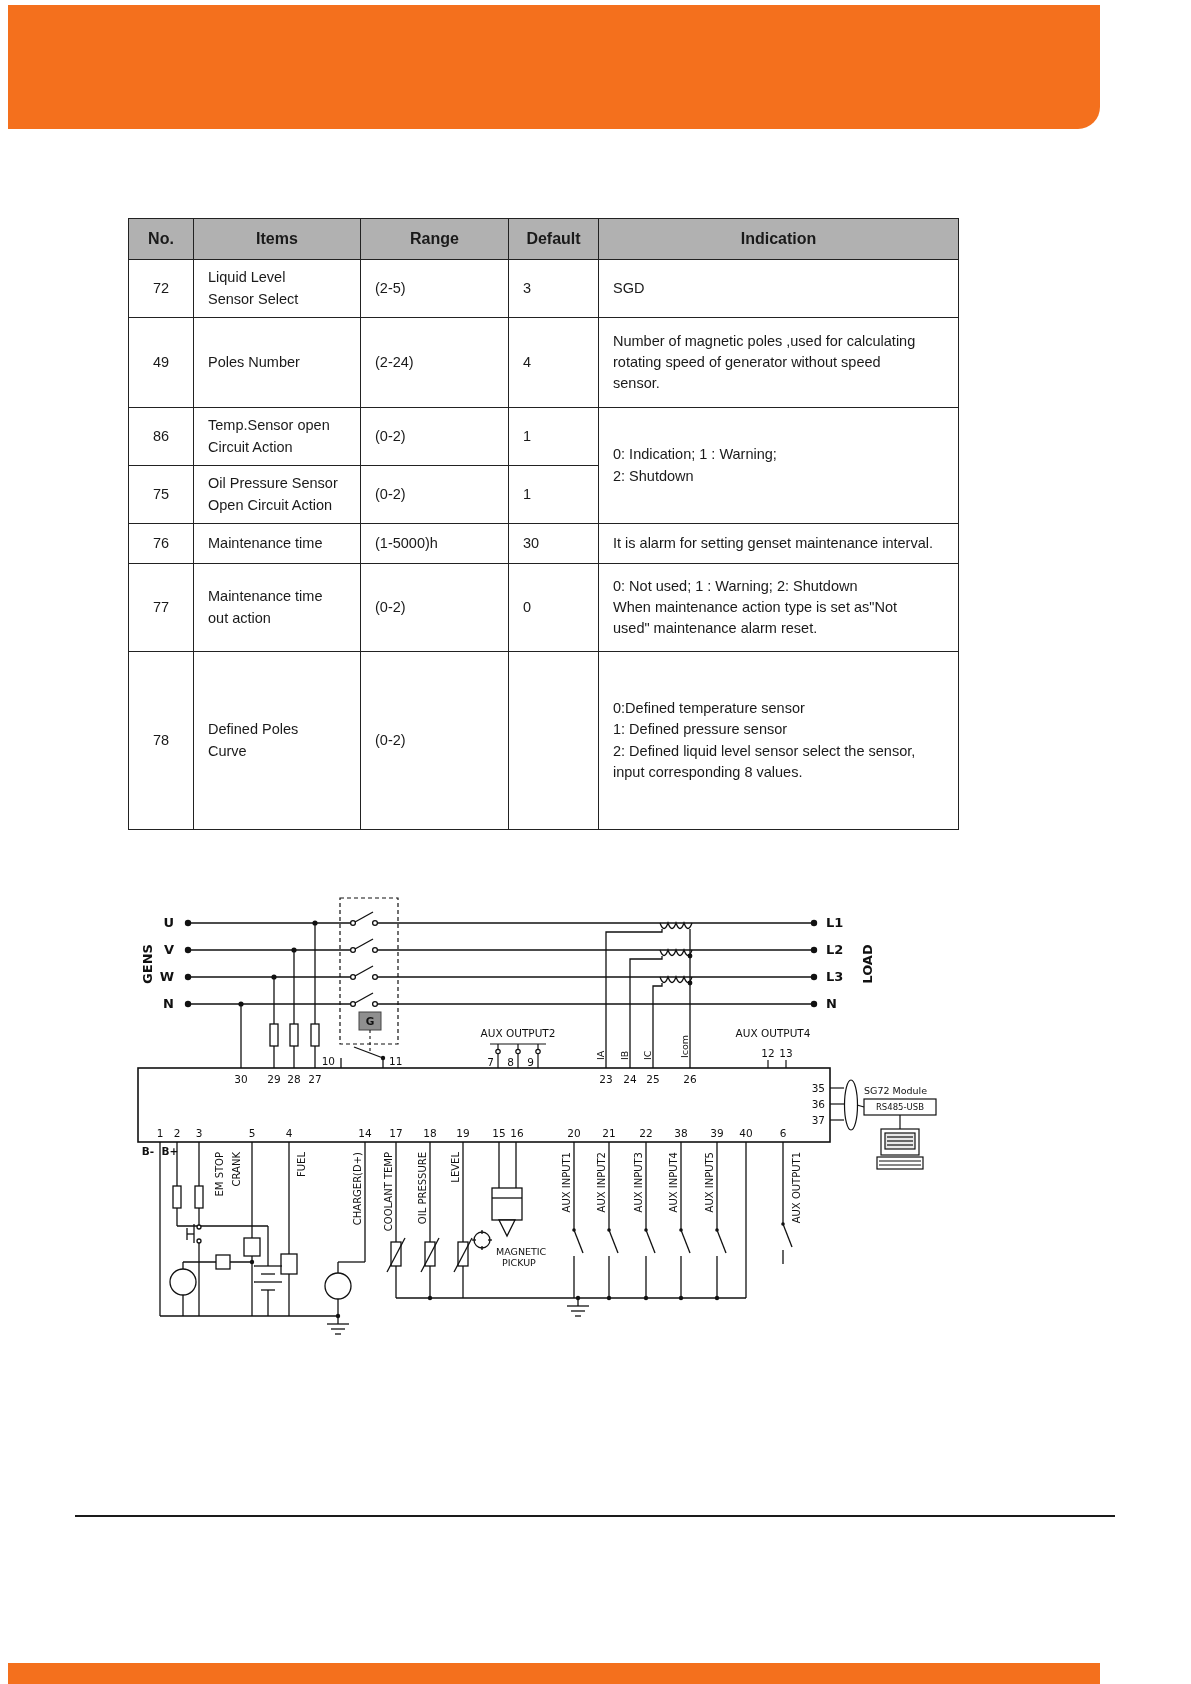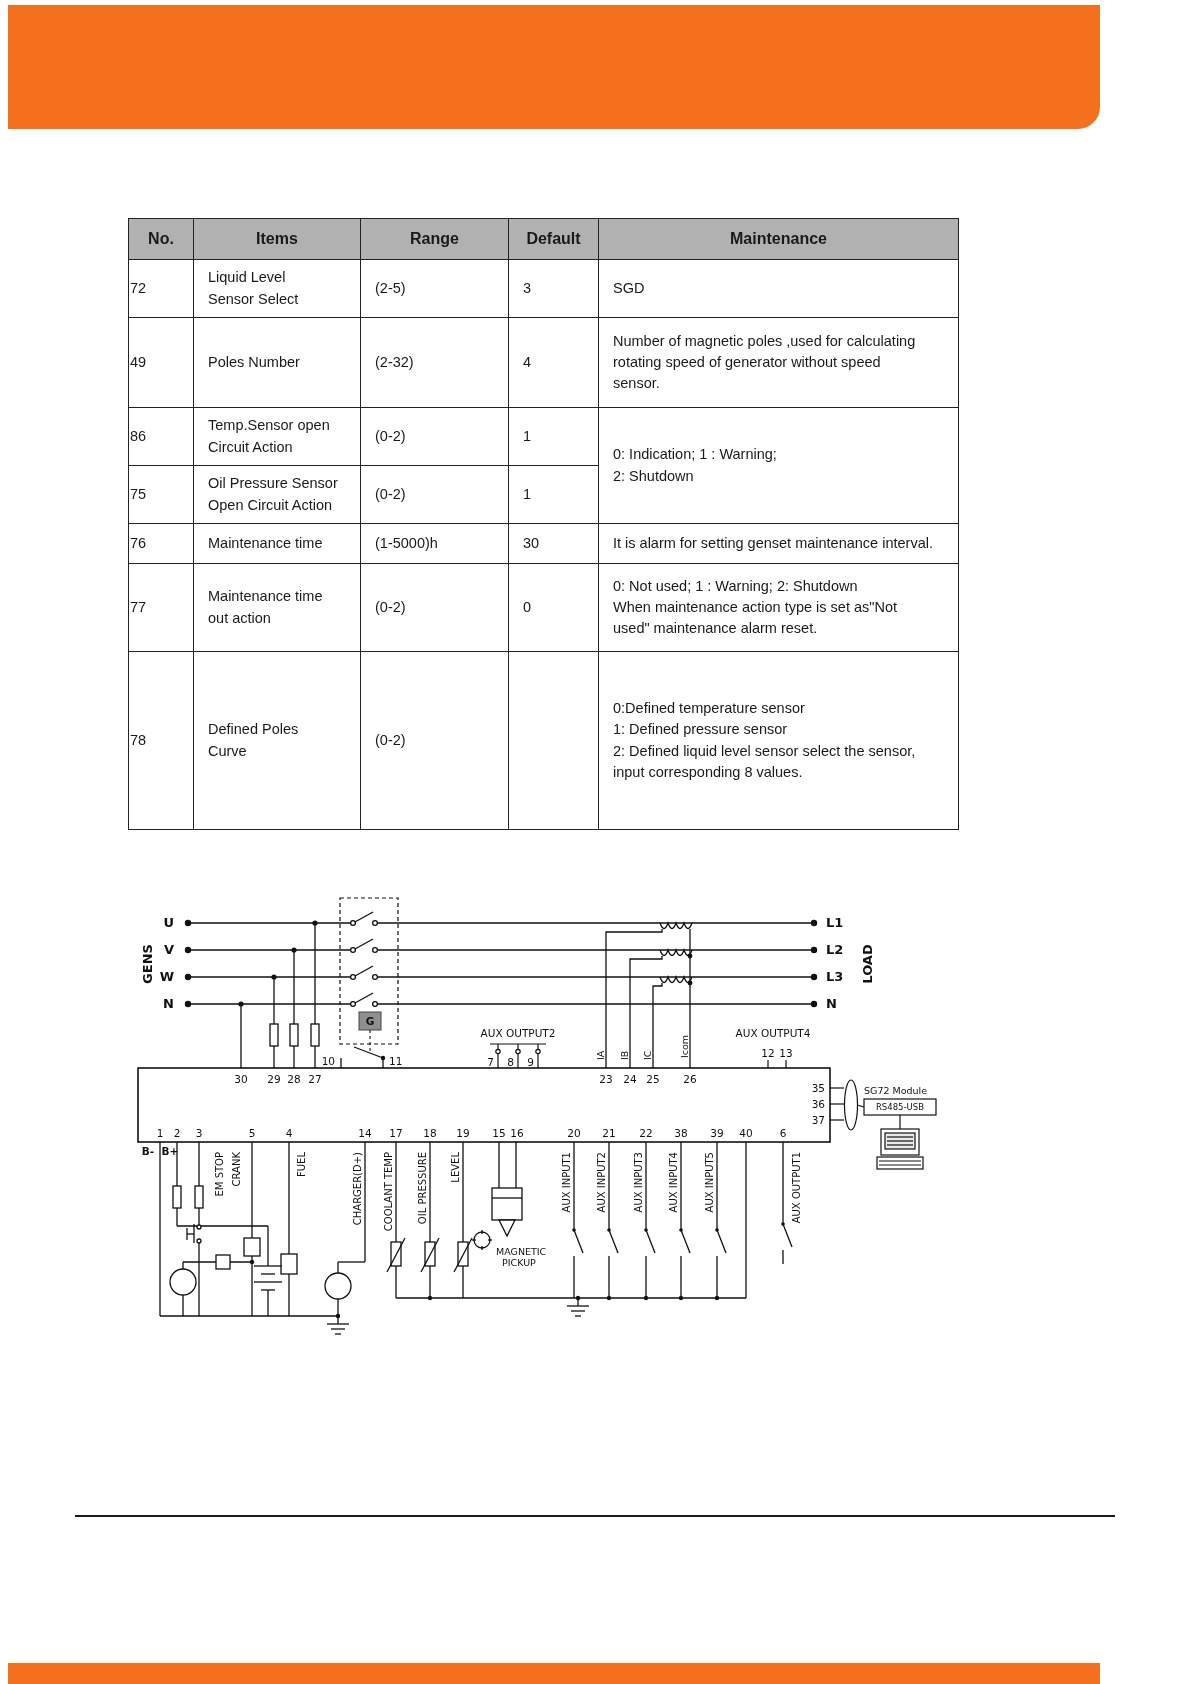--- a/index.html
+++ b/index.html
@@ -10,21 +10,21 @@
   .banner.top { left:8px; top:5px; width:1092px; height:124px; border-radius:0 0 22px 0; }
   .banner.bottom { left:8px; top:1663px; width:1092px; height:21px; }
 
   .rule { position:absolute; left:75px; top:1515px; width:1040px; height:2px; background:#1a1a1a; }
 
   table.params { position:absolute; left:128px; top:218px; width:830px;
                  border-collapse:collapse; table-layout:fixed; }
   table.params th, table.params td { border:1px solid #222; vertical-align:middle;
                  font-size:14.5px; line-height:1.45; white-space:pre-line; }
   table.params th { background:#B1B1B1; font-size:16px; font-weight:bold; height:38px; }
-  td.c-no { text-align:left; }
+  td.c-no { text-align:center; }
   td.c-item, td.c-range, td.c-def, td.c-desc { padding-left:14px; padding-right:8px; text-align:left; }
 
   svg.diagram { position:absolute; left:128px; top:886px; }
   svg text { font-family:"DejaVu Sans","Liberation Sans",sans-serif; fill:#111; }
   .fs13 { font-size:13px; font-weight:bold; }
   .fs11 { font-size:10.5px; }
   .fs10 { font-size:10px; }
   .fs9  { font-size:9.5px; }
   .fs8  { font-size:8.5px; }
 </style>
@@ -42,36 +42,36 @@
         <col style="width:148px">
         <col style="width:90px">
         <col style="width:360px">
       </colgroup>
     <thead>
       <tr>
         <th>No.</th>
         <th>Items</th>
         <th>Range</th>
         <th>Default</th>
-        <th>Maintenance</th>
+        <th>Indication</th>
       </tr>
     </thead>
     <tbody>
       <tr style="height:58px">
         <td class="c-no">72</td>
         <td class="c-item">Liquid Level
 Sensor Select</td>
         <td class="c-range">(2-5)</td>
         <td class="c-def">3</td>
         <td class="c-desc">SGD</td>
       </tr>
       <tr style="height:90px">
         <td class="c-no">49</td>
         <td class="c-item">Poles Number</td>
-        <td class="c-range">(2-32)</td>
+        <td class="c-range">(2-24)</td>
         <td class="c-def">4</td>
         <td class="c-desc">Number of magnetic  poles ,used for calculating
 rotating speed  of  generator  without speed
 sensor.</td>
       </tr>
       <tr style="height:58px">
         <td class="c-no">86</td>
         <td class="c-item">Temp.Sensor open
 Circuit Action</td>
         <td class="c-range">(0-2)</td>

